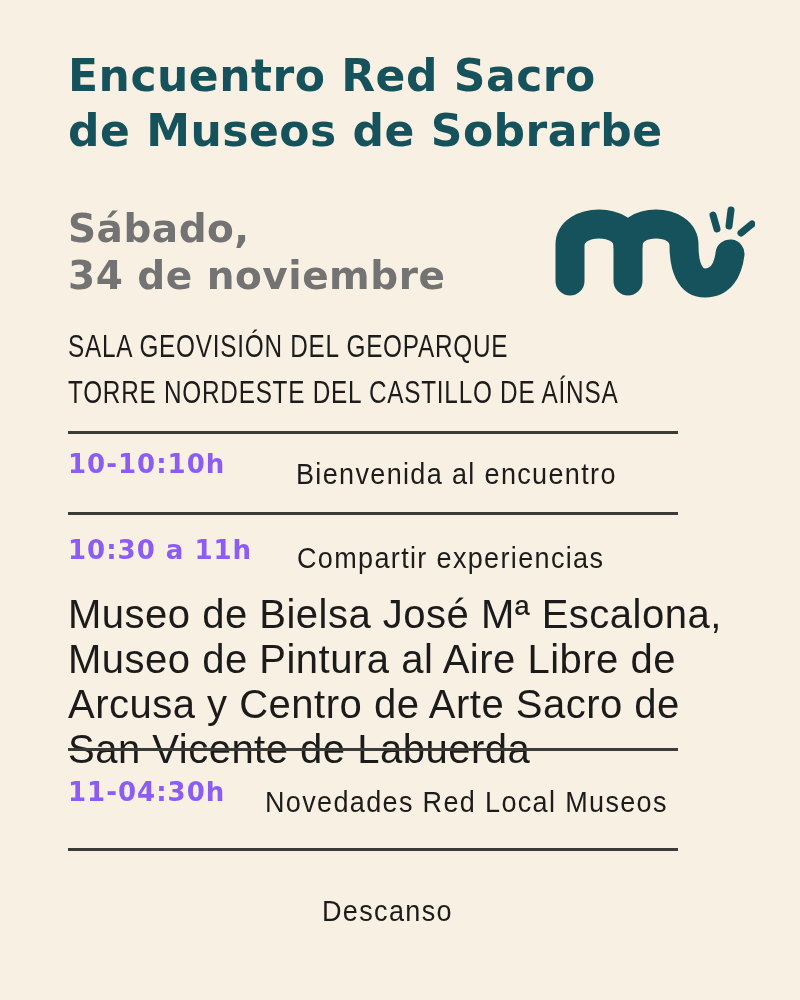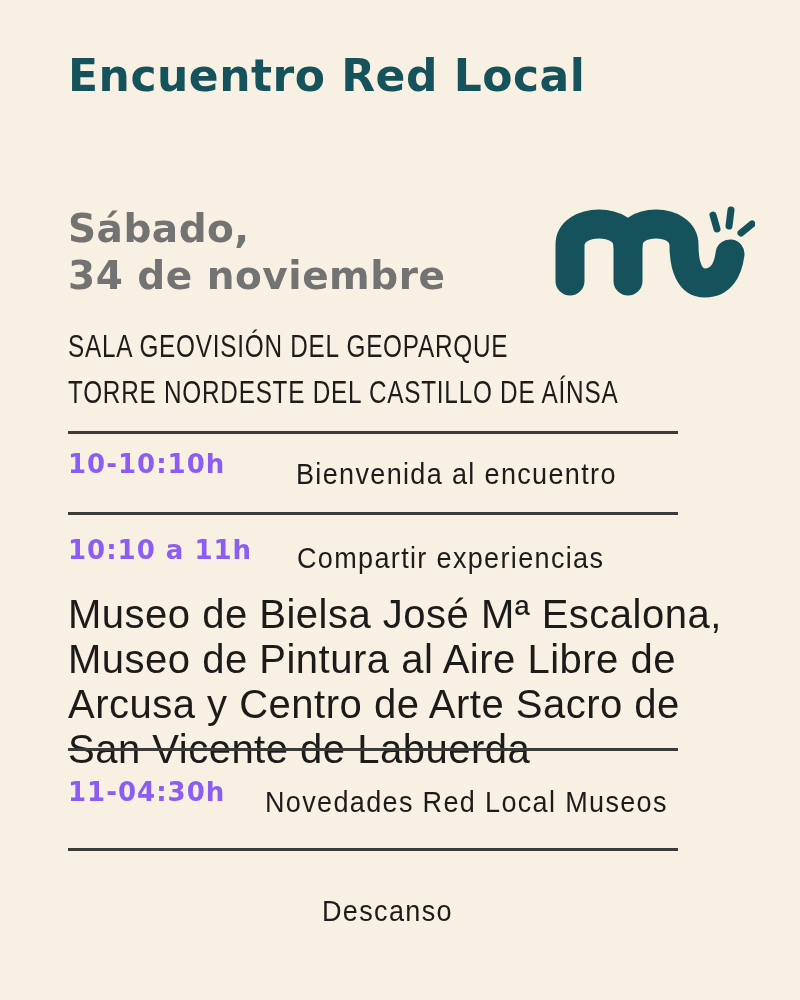--- a/index.html
+++ b/index.html
@@ -64,21 +64,22 @@
   .act-3{left:265px;top:785px;}
   .time-4{left:65px;top:889px;}
   .act-4{left:322px;top:894px;}
 </style>
 </head>
 <body>
 
 <div class="poster">
 
   <div class="title">
-    <div>Encuentro Red Local</div>
+    <div>Encuentro Red Sacro</div>
+    <div>de Museos de Sobrarbe</div>
   </div>
 
   <div class="date-heading">
     <div>Sábado,</div>
     <div>34 de noviembre</div>
   </div>
 
   <svg class="logo-svg" viewBox="0 0 205 114" xmlns="http://www.w3.org/2000/svg">
     <g fill="none" stroke="#15525c" stroke-linecap="round">
       <path stroke-width="29" d="M 20,85 L 20,49 C 20,21 78,21 78,49 L 78,85"></path>
@@ -94,21 +95,21 @@
     <div>TORRE NORDESTE DEL CASTILLO DE AÍNSA</div>
   </div>
 
   <div class="rule rule-1"></div>
 
   <div class="time time-1">10-10:10h</div>
   <div class="activity act-1">Bienvenida al encuentro</div>
 
   <div class="rule rule-2"></div>
 
-  <div class="time time-2">10:10 a 11h</div>
+  <div class="time time-2">10:30 a 11h</div>
   <div class="activity act-2">Compartir experiencias</div>
   <div class="details">Museo de Bielsa José Mª Escalona, Museo de Pintura al Aire Libre de Arcusa y Centro de Arte Sacro de San Vicente de Labuerda</div>
 
   <div class="rule rule-3"></div>
 
   <div class="time time-3">11-04:30h</div>
   <div class="activity act-3">Novedades Red Local Museos</div>
 
   <div class="rule rule-4"></div>
 

